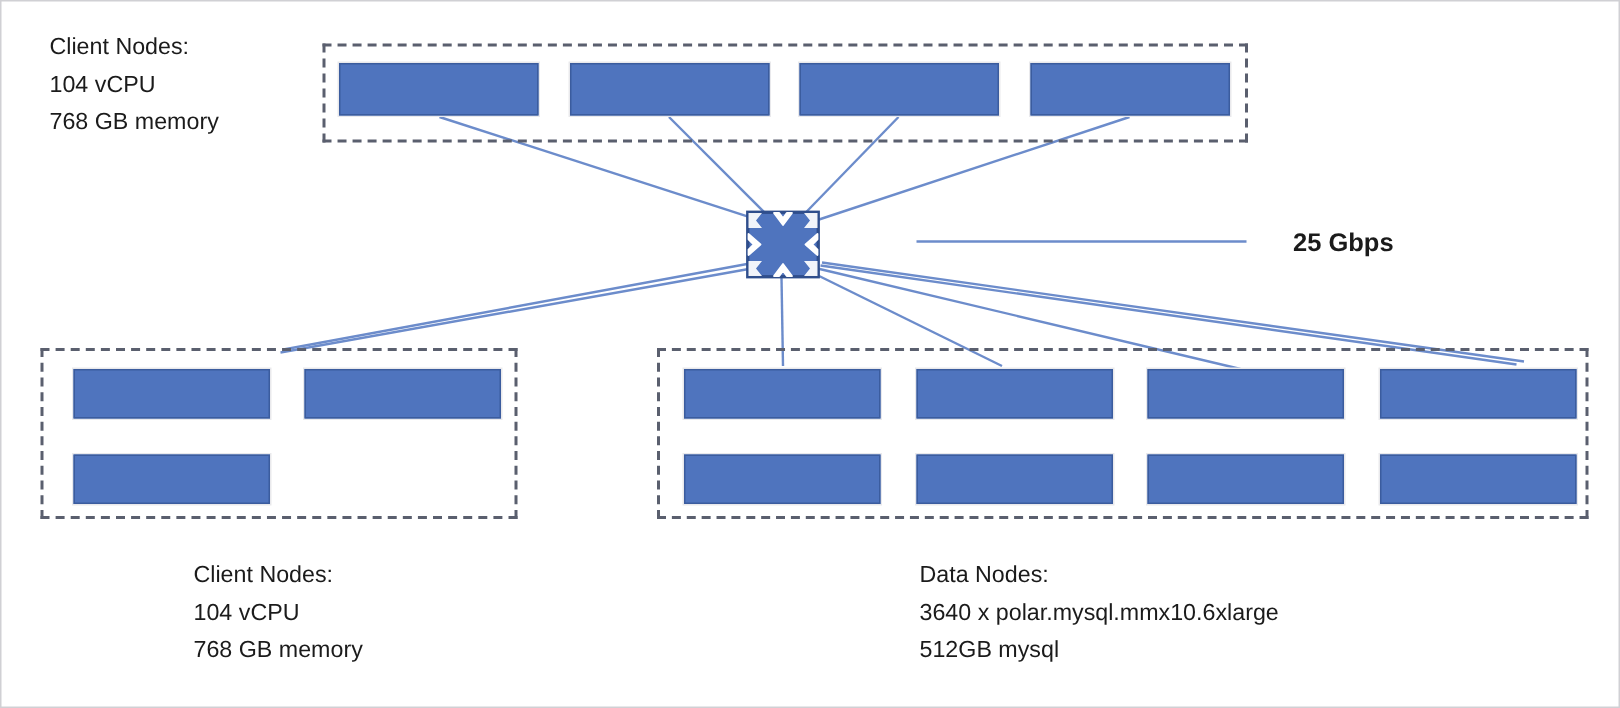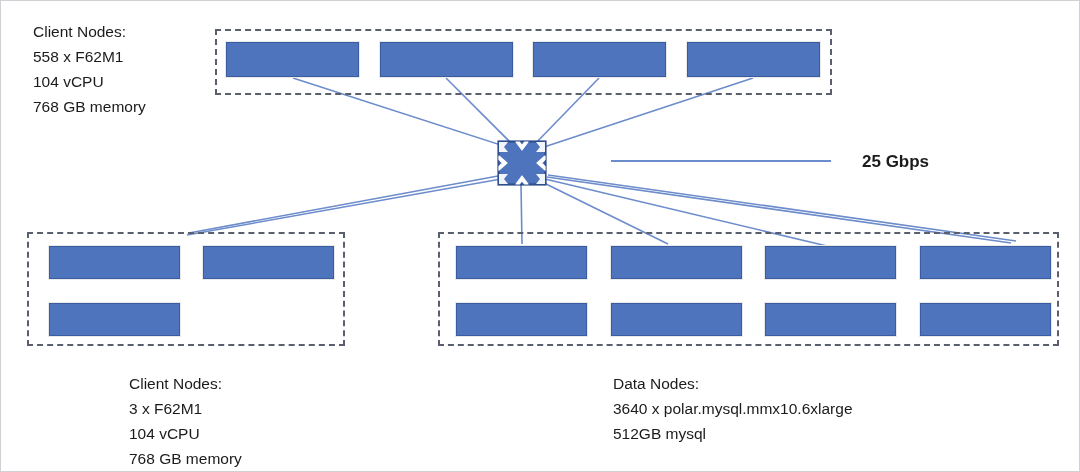--- a/index.html
+++ b/index.html
@@ -137,28 +137,26 @@
         <path d="M2,2 h9 l-4,5 l4,5 h-9 z" opacity="0.92"></path>
         <path d="M48,2 h-9 l4,5 l-4,5 h9 z" opacity="0.92"></path>
         <path d="M2,44 h9 l-4,-5 l4,-5 h-9 z" opacity="0.92"></path>
         <path d="M48,44 h-9 l4,-5 l-4,-5 h9 z" opacity="0.92"></path>
       </g>
     </svg>
   </div>
 
   <div class="caption" style="left:32px; top:18px;">
     <span class="cap-title">Client Nodes:</span>
-    <span class="cap-line">558 x F62M1</span>
     <span class="cap-line">104 vCPU</span>
     <span class="cap-line">768 GB memory</span>
   </div>
 
   <div class="caption" style="left:128px; top:370px;">
     <span class="cap-title">Client Nodes:</span>
-    <span class="cap-line">3 x F62M1</span>
     <span class="cap-line">104 vCPU</span>
     <span class="cap-line">768 GB memory</span>
   </div>
 
   <div class="caption" style="left:612px; top:370px;">
     <span class="cap-title">Data Nodes:</span>
     <span class="cap-line">3640 x polar.mysql.mmx10.6xlarge</span>
     <span class="cap-line">512GB mysql</span>
   </div>
 

